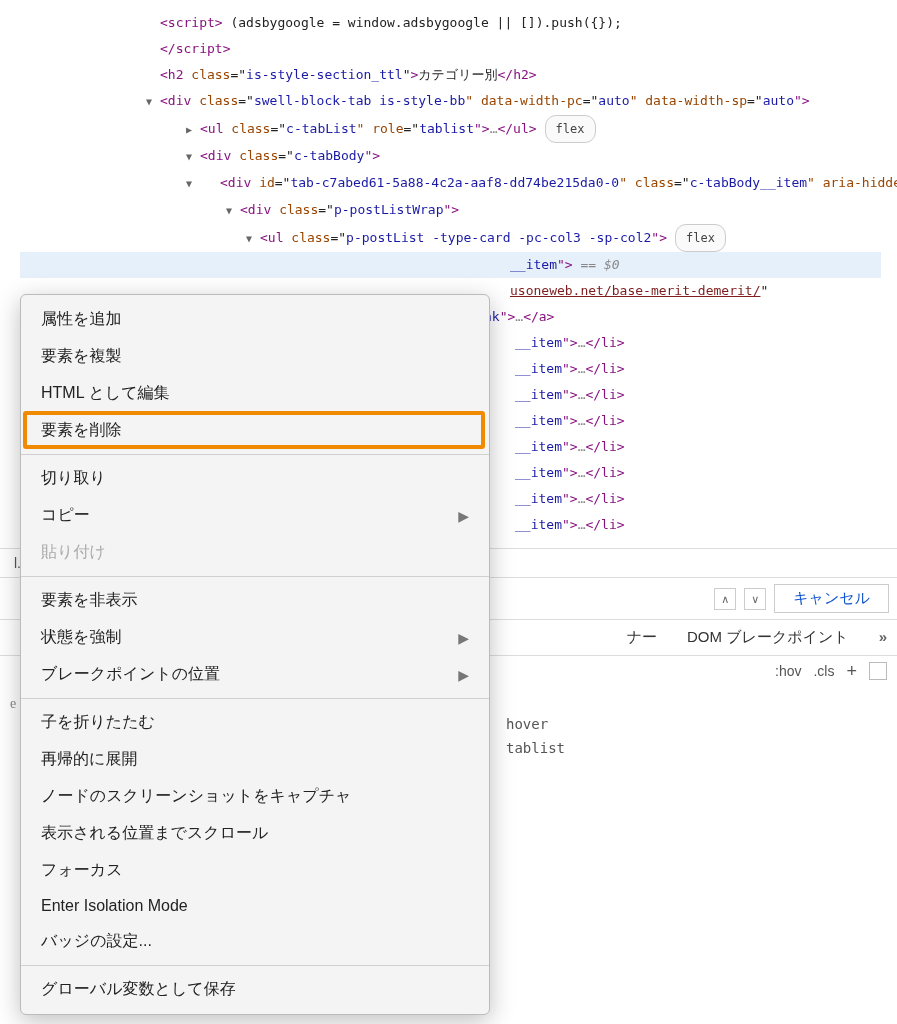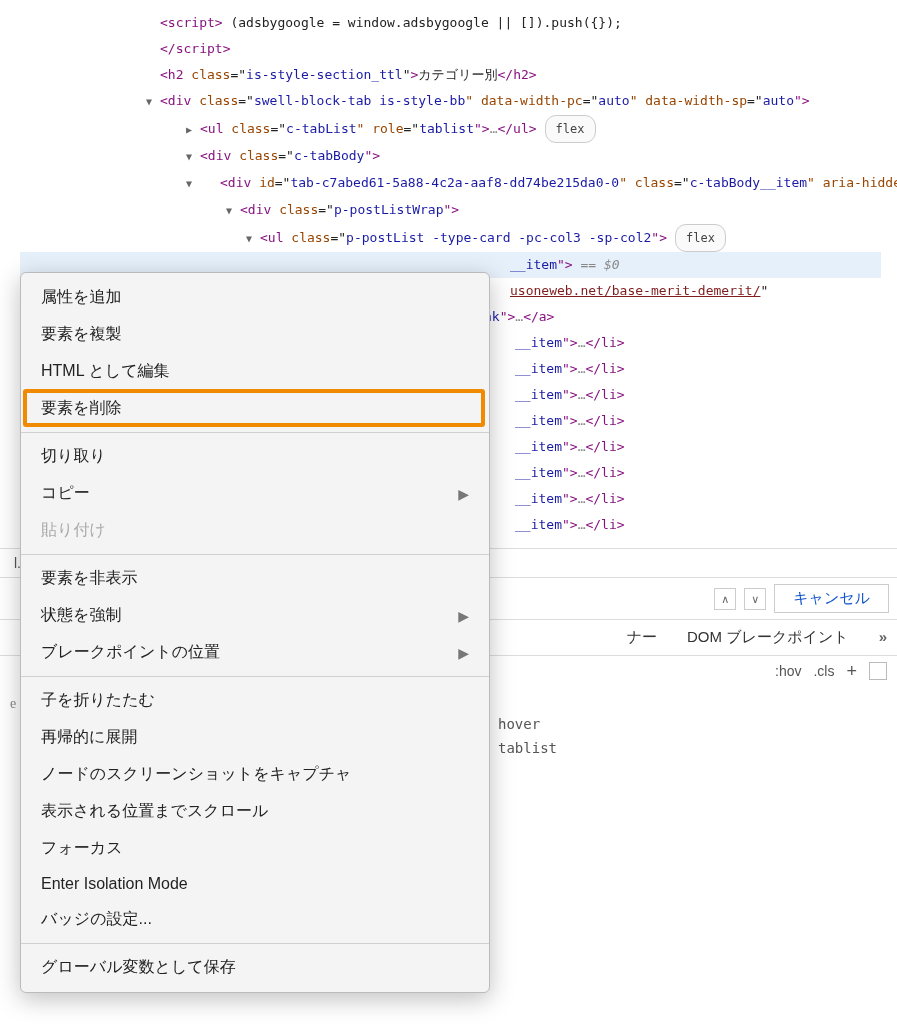--- a/index.html
+++ b/index.html
@@ -103,27 +103,27 @@
 }
 .styles-header .box { border:1px solid #bbb; width:18px; height:18px; }
 .styles-header .plus { font-size:18px; line-height:16px; }
 
 .pseudo-box {
   padding:10px 10px 20px 10px;
   font-family:"Menlo", monospace;
   font-size:14px;
   color:#555;
 }
-.pseudo-row { display:flex; align-items:center; gap:14px; padding:4px 0; }
+.pseudo-row { display:flex; align-items:center; gap:22px; padding:4px 0; }
 .cb { width:14px; height:14px; border:1px solid #888; border-radius:3px; }
 
 
 .ctx {
   position:absolute;
-  top:272px;
+  top:294px;
   left:20px;
   width:470px;
   background:#f4f4f4;
   border:1px solid #bbb;
   border-radius:6px;
   box-shadow:0 6px 24px rgba(0,0,0,.25);
   font-family:-apple-system, "Hiragino Sans", sans-serif;
   font-size:16px;
   padding:6px 0;
 }

